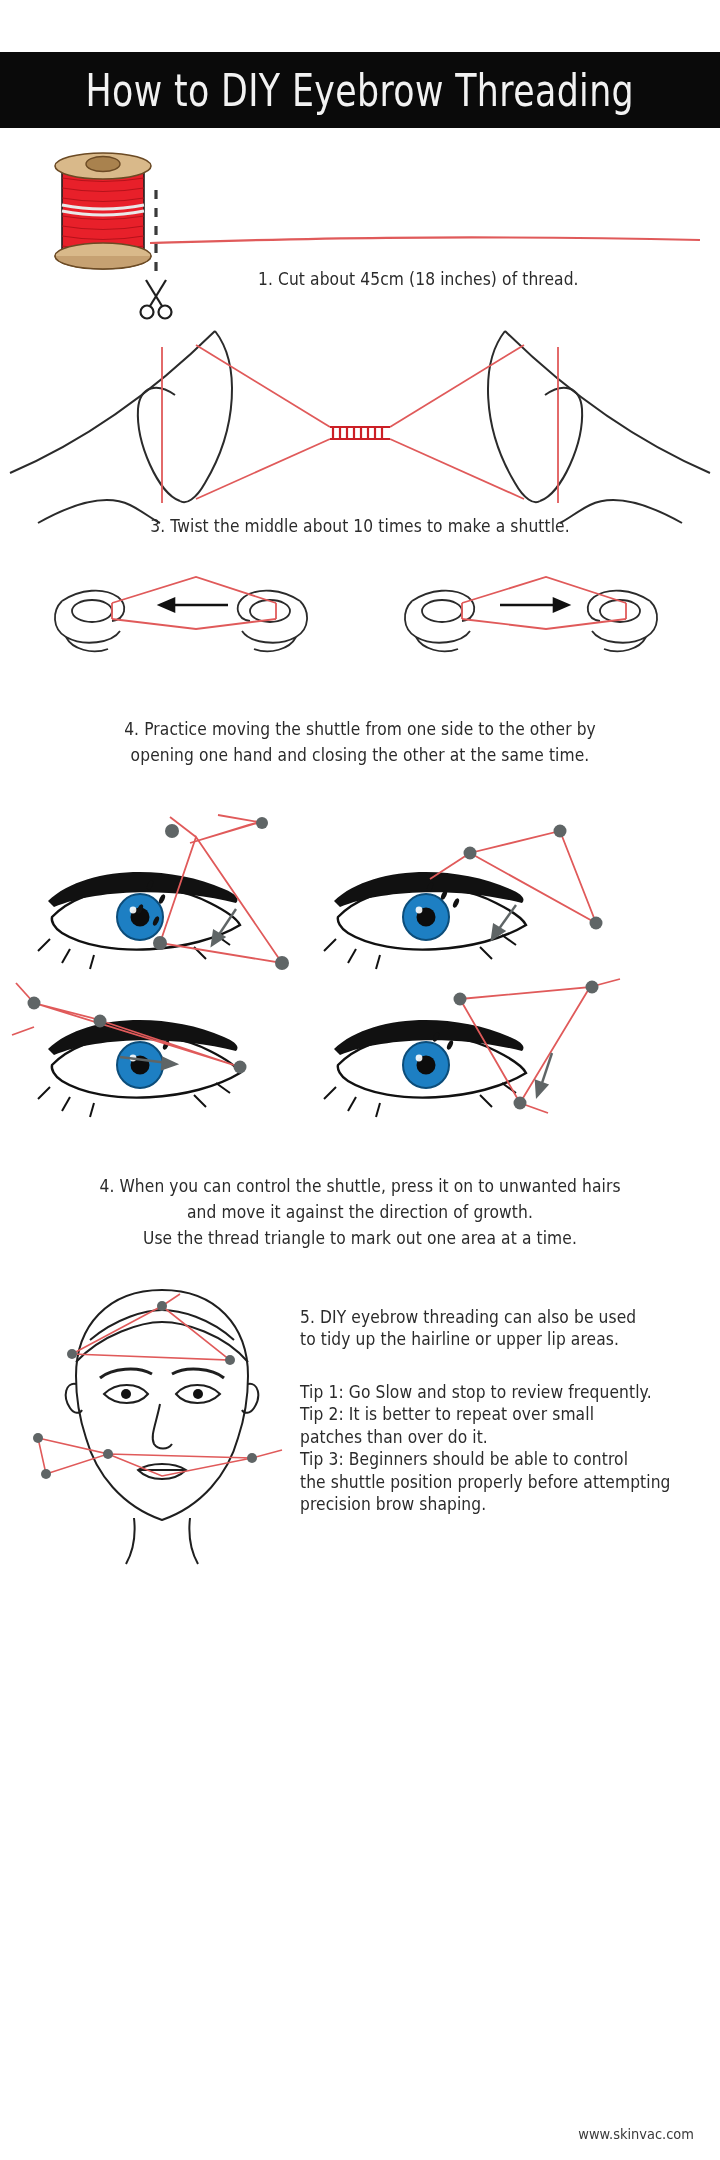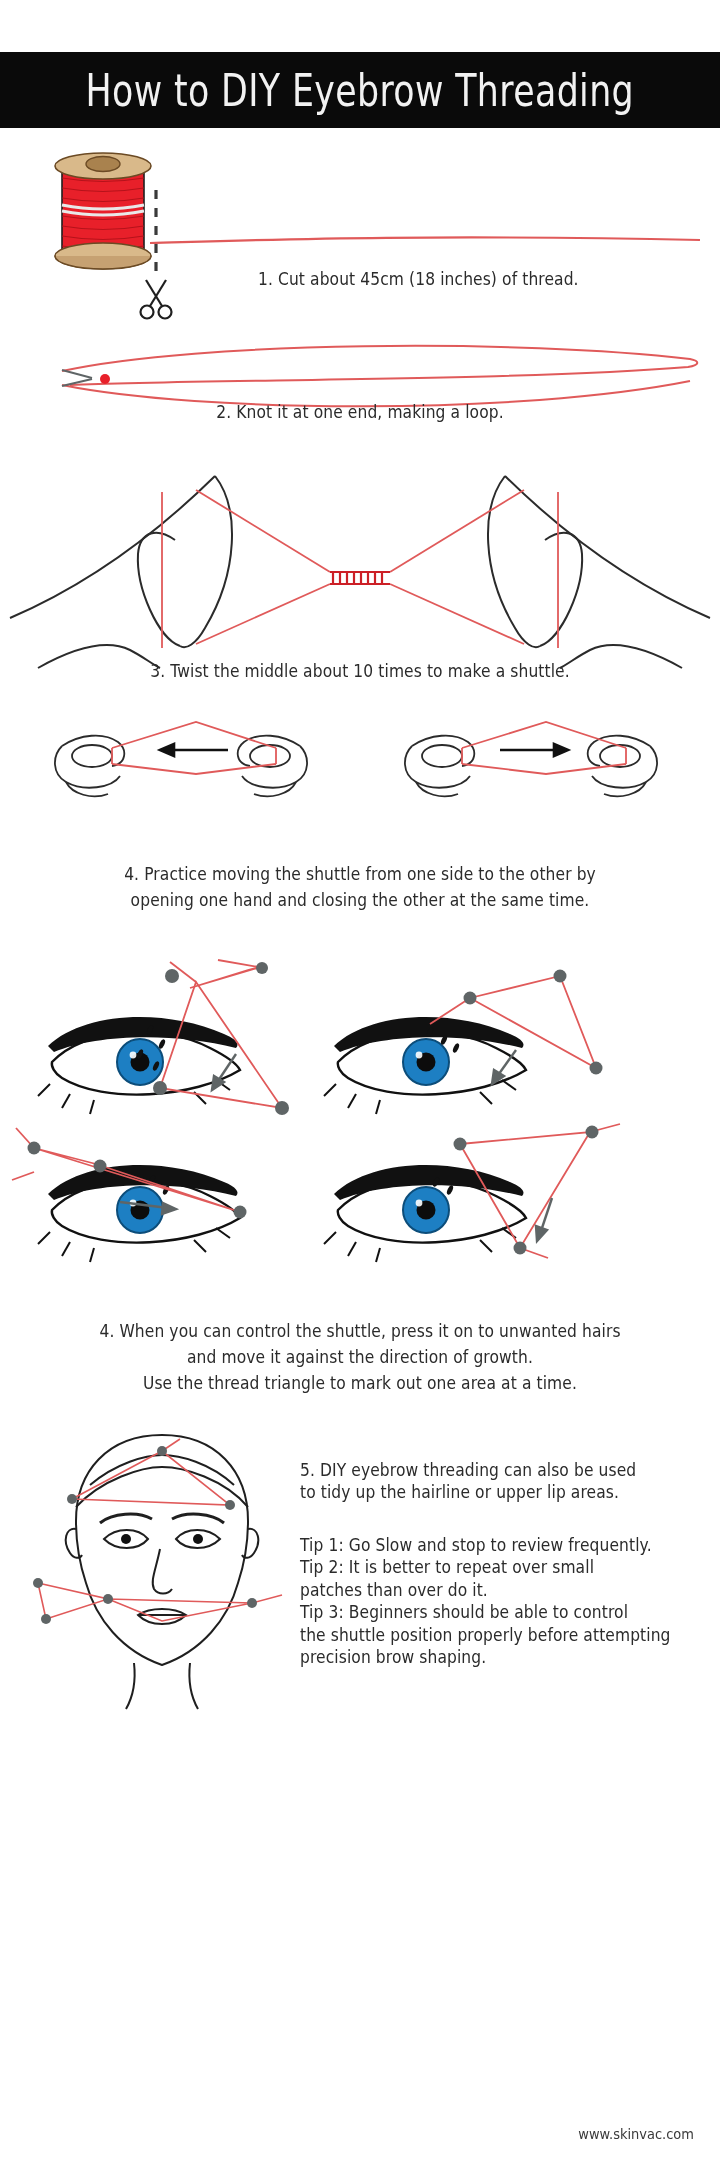--- a/index.html
+++ b/index.html
@@ -85,32 +85,20 @@
       <g stroke="#1f1f1f" stroke-width="2.2" fill="none">
         <path d="M146 152 L162 178"></path>
           <path d="M166 152 L150 178"></path>
         <circle cx="147" cy="184" r="6.5"></circle>
           <circle cx="165" cy="184" r="6.5"></circle>
       </g>
     </svg>
     <div class="cap" style="position:absolute; left:258px; top:140px; width:430px; text-align:left;">1. Cut about 45cm (18 inches) of thread.</div>
   </div>
 
-  <div class="step" style="height:145px;">
-    <svg width="720" height="105" viewBox="0 0 720 105">
-      <g fill="none" stroke="#e05a5a" stroke-width="2">
-        <path d="M62 48 C 200 18, 520 16, 690 36 C 700 38, 700 42, 688 44 C 520 58, 200 56, 70 62"></path>
-        <path d="M62 62 C 200 90, 520 92, 690 58"></path>
-      </g>
-      <path d="M62 47 L92 55" stroke="#5f6566" stroke-width="2" fill="none"></path>
-      <path d="M62 63 L92 56" stroke="#5f6566" stroke-width="2" fill="none"></path>
-      <circle cx="105" cy="56" r="5" fill="#e8202a"></circle>
-    </svg>
-    <div class="cap" style="position:absolute; left:0; top:78px; width:720px;">2. Knot it at one end, making a loop.</div>
-  </div>
 
   <div class="step" style="height:240px;">
     <svg width="720" height="200" viewBox="0 0 720 200">
 
       <g fill="none" stroke="#2b2b2b" stroke-width="2">
         <path d="M10 150 C 80 120, 150 72, 215 8"></path>
         <path d="M215 8 C 240 40, 238 105, 205 160 C 196 176, 186 182, 180 178"></path>
         <path d="M180 178 C 158 170, 136 120, 138 86 C 140 62, 158 60, 175 72"></path>
         <path d="M38 200 C 70 182, 105 170, 130 182 C 142 188, 152 196, 160 200"></path>
       </g>
@@ -386,21 +374,21 @@
         <circle cx="60" cy="76" r="5"></circle>
           <circle cx="150" cy="28" r="5"></circle>
         <circle cx="218" cy="82" r="5"></circle>
           <circle cx="26" cy="160" r="5"></circle>
         <circle cx="34" cy="196" r="5"></circle>
           <circle cx="96" cy="176" r="5"></circle>
         <circle cx="240" cy="180" r="5"></circle>
       </g>
     </svg>
 
-    <div class="blk" style="left:300px; top:36px; width:400px;">
+    <div class="blk" style="left:300px; top:28px; width:400px;">
       <div class="cap cap-left">5. DIY eyebrow threading can also be used</div>
       <div class="cap cap-left">to tidy up the hairline or upper lip areas.</div>
       <div style="height:30px"></div>
       <div class="cap cap-left">Tip 1: Go Slow and stop to review frequently.</div>
       <div class="cap cap-left">Tip 2: It is better to repeat over small</div>
       <div class="cap cap-left">patches than over do it.</div>
       <div class="cap cap-left">Tip 3: Beginners should be able to control</div>
       <div class="cap cap-left">the shuttle position properly before attempting</div>
       <div class="cap cap-left">precision brow shaping.</div>
     </div>

